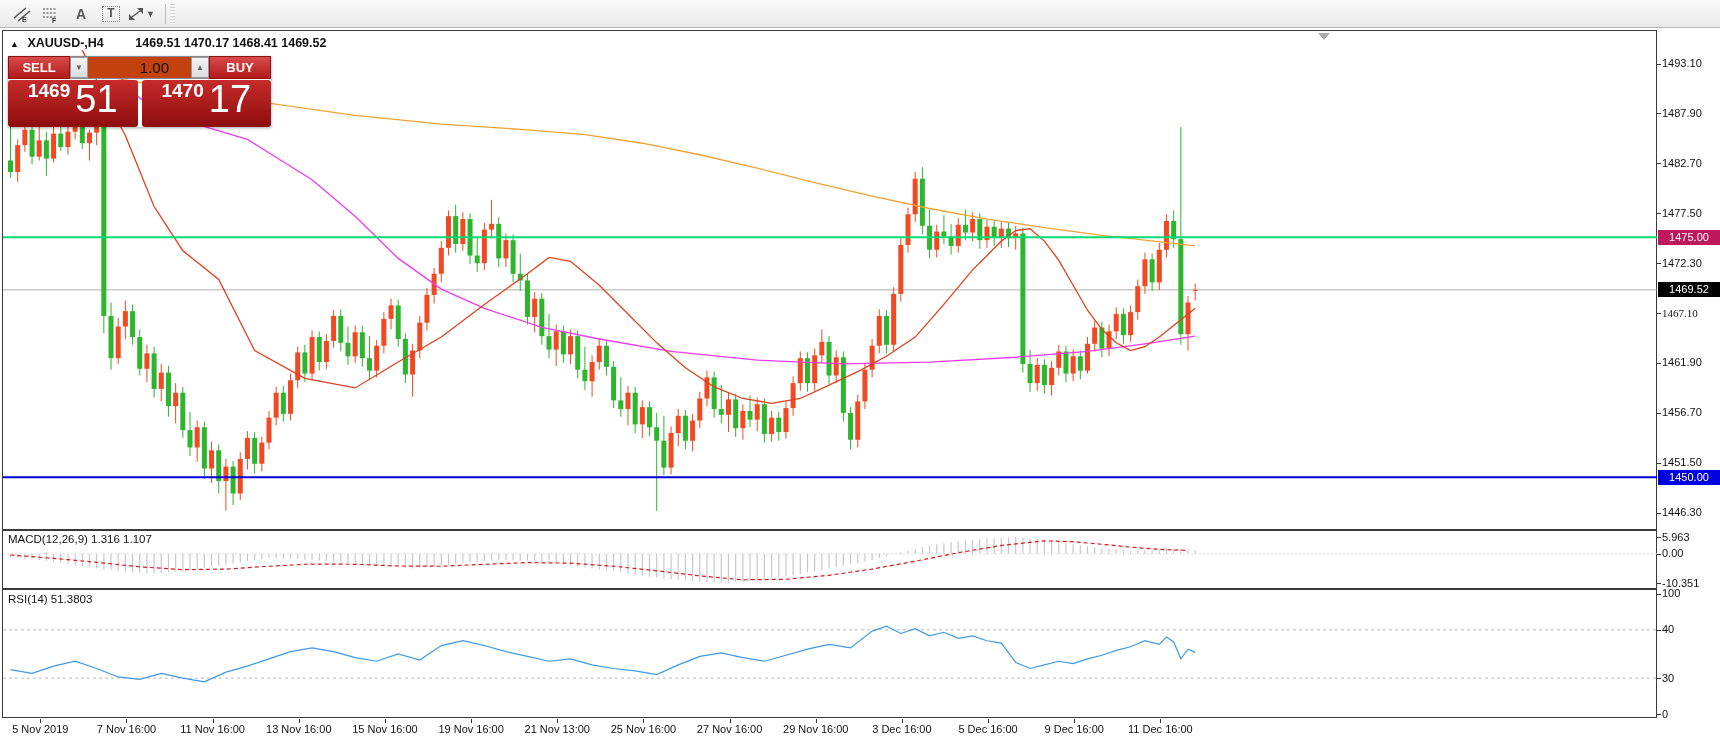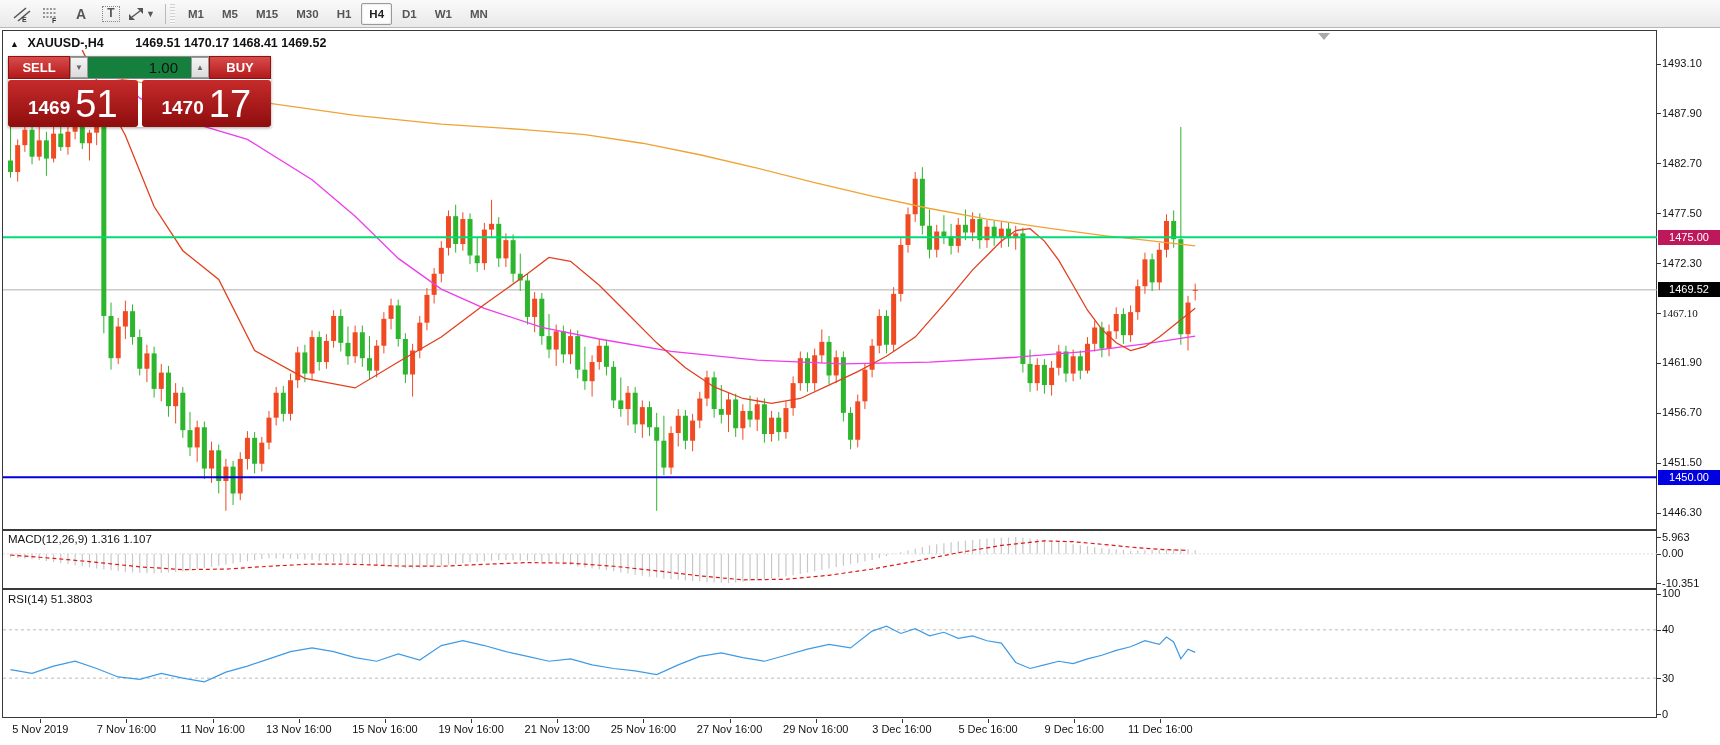--- a/index.html
+++ b/index.html
@@ -31,25 +31,25 @@
   #title .ohlc{font-weight:bold;margin-left:28px;}
   
   #trade{position:absolute;left:8px;top:56px;width:263px;box-shadow:0 1px 3px rgba(0,0,0,.35);}
   #trade .row1{display:flex;height:23px;}
   .tradebtn{flex:0 0 62px;display:flex;align-items:center;justify-content:center;color:#fff;
             font-size:13px;font-weight:bold;background:linear-gradient(#d94b4b,#b31a1a);
             border:1px solid #8f1212;box-sizing:border-box;}
   .spin{flex:1;display:flex;border-top:1px solid #8a8a8a;border-bottom:1px solid #8a8a8a;box-sizing:border-box;}
   .spinbtn{flex:0 0 18px;display:flex;align-items:center;justify-content:center;font-size:8px;color:#666;
            background:linear-gradient(#f4f4f4,#dcdcdc);border:1px solid #9a9a9a;box-sizing:border-box;}
-  .spinval{flex:1;background:#15803d;display:flex;align-items:center;justify-content:flex-end;
-           padding-right:13px;font-size:15px;color:#111;}
+  .spinval{flex:1;background:#c2410c;display:flex;align-items:center;justify-content:flex-end;
+           padding-right:22px;font-size:15px;color:#111;}
   #trade .row2{display:flex;margin-top:1px;}
   .pricebox{flex:1;height:47px;background:linear-gradient(#c62b2b,#8e0d0d);border-radius:3px;
-            display:flex;align-items:flex-end;justify-content:center;color:#fff;padding-bottom:4px;box-sizing:border-box;}
+            display:flex;align-items:flex-start;justify-content:center;color:#fff;padding-bottom:4px;box-sizing:border-box;}
   .pricebox .small{font-size:19px;font-weight:bold;margin:0 5px 4px 0;}
   .pricebox .big{font-size:38px;font-weight:400;line-height:1;}
   #trade .gap{width:4px;}
   
   .axlabel{position:absolute;left:1662px;font-size:11px;color:#111;white-space:nowrap;}
   .axtick{position:absolute;left:1657px;width:4px;height:1px;background:#333;}
   .badge{position:absolute;left:1658px;width:62px;height:15px;line-height:15px;text-align:center;
          font-size:11px;color:#fff;white-space:nowrap;}
   .tlabel{position:absolute;top:723px;font-size:11px;color:#111;transform:translateX(-50%);white-space:nowrap;}
   .ttick{position:absolute;top:719px;width:1px;height:4px;background:#333;}
@@ -87,31 +87,20 @@
     <div class="toolbtn">
       <svg width="16" height="16">
         <polygon points="9,2 15,2 15,8" fill="#555"></polygon>
         <polygon points="1,14 1,8 7,14" fill="#555"></polygon>
         <line x1="4" y1="11" x2="12" y2="5" stroke="#555" stroke-width="1.4"></line>
       </svg>
       <span class="caret">▼</span>
     </div>
     <div class="separator"></div>
     <div class="grip"></div>
-    <div id="tf-group" style="display:flex;">
-        <div class="tf">M1</div>
-        <div class="tf">M5</div>
-        <div class="tf">M15</div>
-        <div class="tf">M30</div>
-        <div class="tf">H1</div>
-        <div class="tf active">H4</div>
-        <div class="tf">D1</div>
-        <div class="tf">W1</div>
-        <div class="tf">MN</div>
-      </div>
   </div>
 
   <div id="frame"></div>
   <svg id="plot" class="abs" style="left:0;top:0;" width="1658" height="745">
       <line x1="3" y1="289.86384615384543" x2="1657" y2="289.86384615384543" stroke="#b0b0b0" stroke-width="1"></line>
       <line x1="10.5" y1="112.5269230769222" x2="10.5" y2="177.78076923076793" stroke="#2db52d" stroke-width="1"></line>
       <rect x="8" y="160.50769230769143" width="5" height="11.515384615385045" fill="#2db52d"></rect>
       <line x1="17.68" y1="139.39615384615254" x2="17.68" y2="181.61923076923034" stroke="#f04a22" stroke-width="1"></line>
       <rect x="15.18" y="145.15384615384616" width="5" height="26.869230769230313" fill="#f04a22"></rect>
       <line x1="24.86" y1="107.72884615384528" x2="24.86" y2="151.87115384615208" stroke="#f04a22" stroke-width="1"></line>

